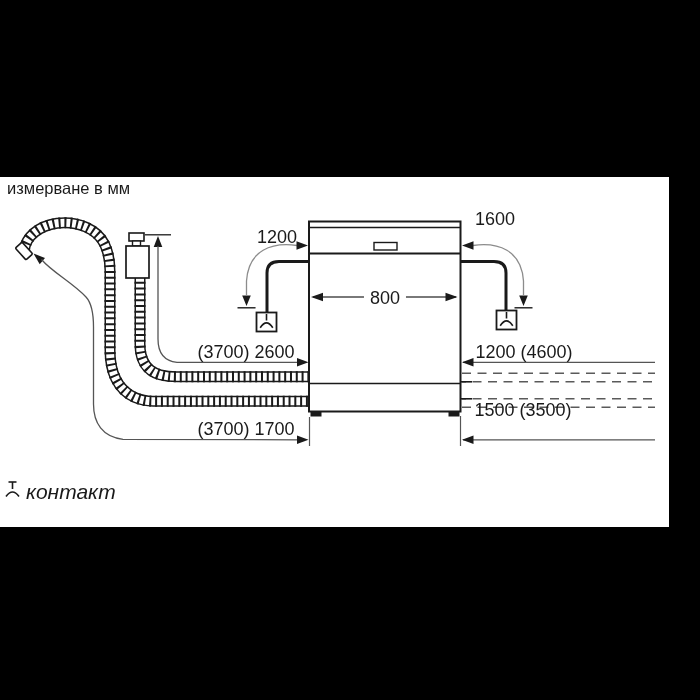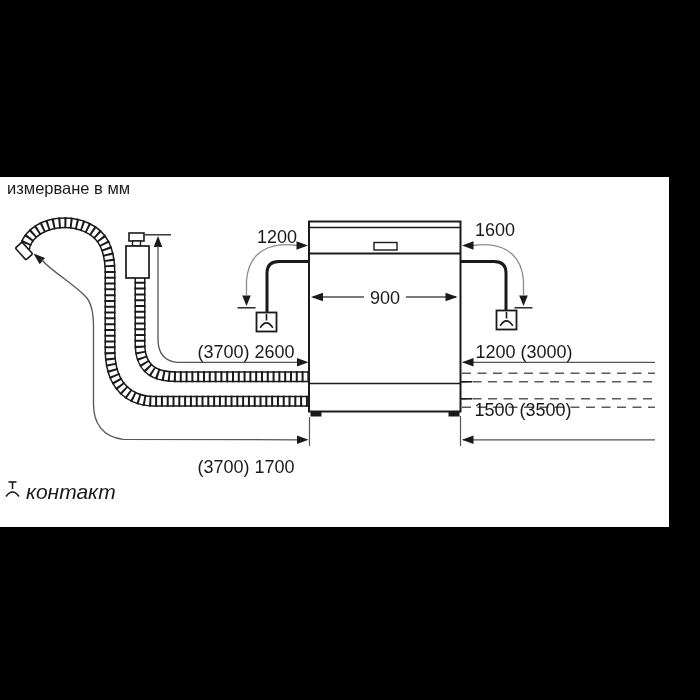--- a/index.html
+++ b/index.html
@@ -127,22 +127,22 @@
     <g fill="none" stroke="#1a1a1a" stroke-width="1.6">
       <path d="M8.5,482 L16.5,482"></path>
       <path d="M12.5,482 L12.5,489"></path>
       <path d="M6,496.5 Q12.5,487.5 19,496.5"></path>
     </g>
   </svg>
 
   <div class="label title">измерване в мм</div>
 
   <div class="label dim" style="left:277px;top:227px;">1200</div>
-  <div class="label dim" style="left:495px;top:220px;">1600</div>
-  <div class="label dim masked" style="left:385px;top:288px;">900</div>
+  <div class="label dim" style="left:495px;top:209px;">1600</div>
+  <div class="label dim masked" style="left:385px;top:288px;">800</div>
   <div class="label dim" style="left:246px;top:342px;">(3700) 2600</div>
-  <div class="label dim" style="left:524px;top:342px;">1200 (3000)</div>
-  <div class="label dim" style="left:246px;top:419px;margin-top:38px;">(3700) 1700</div>
+  <div class="label dim" style="left:524px;top:342px;">1200 (4600)</div>
+  <div class="label dim" style="left:246px;top:419px;">(3700) 1700</div>
   <div class="label dim" style="left:523px;top:400px;">1500 (3500)</div>
 
   <div class="label legend-label" style="left:26px;top:480px;">контакт</div>
 
 </div>
 
 </body></html>

